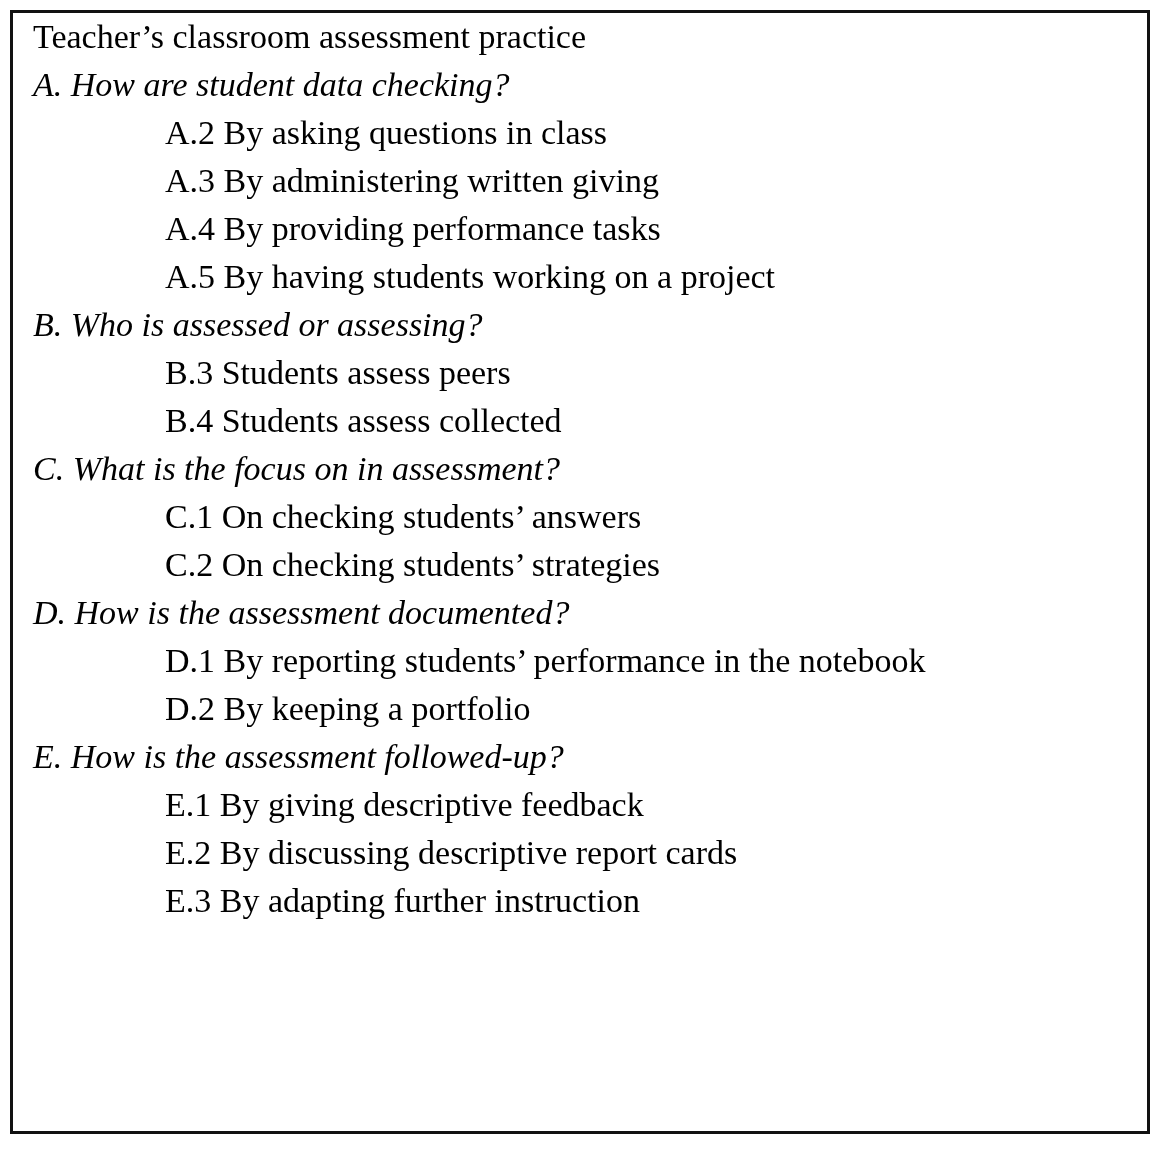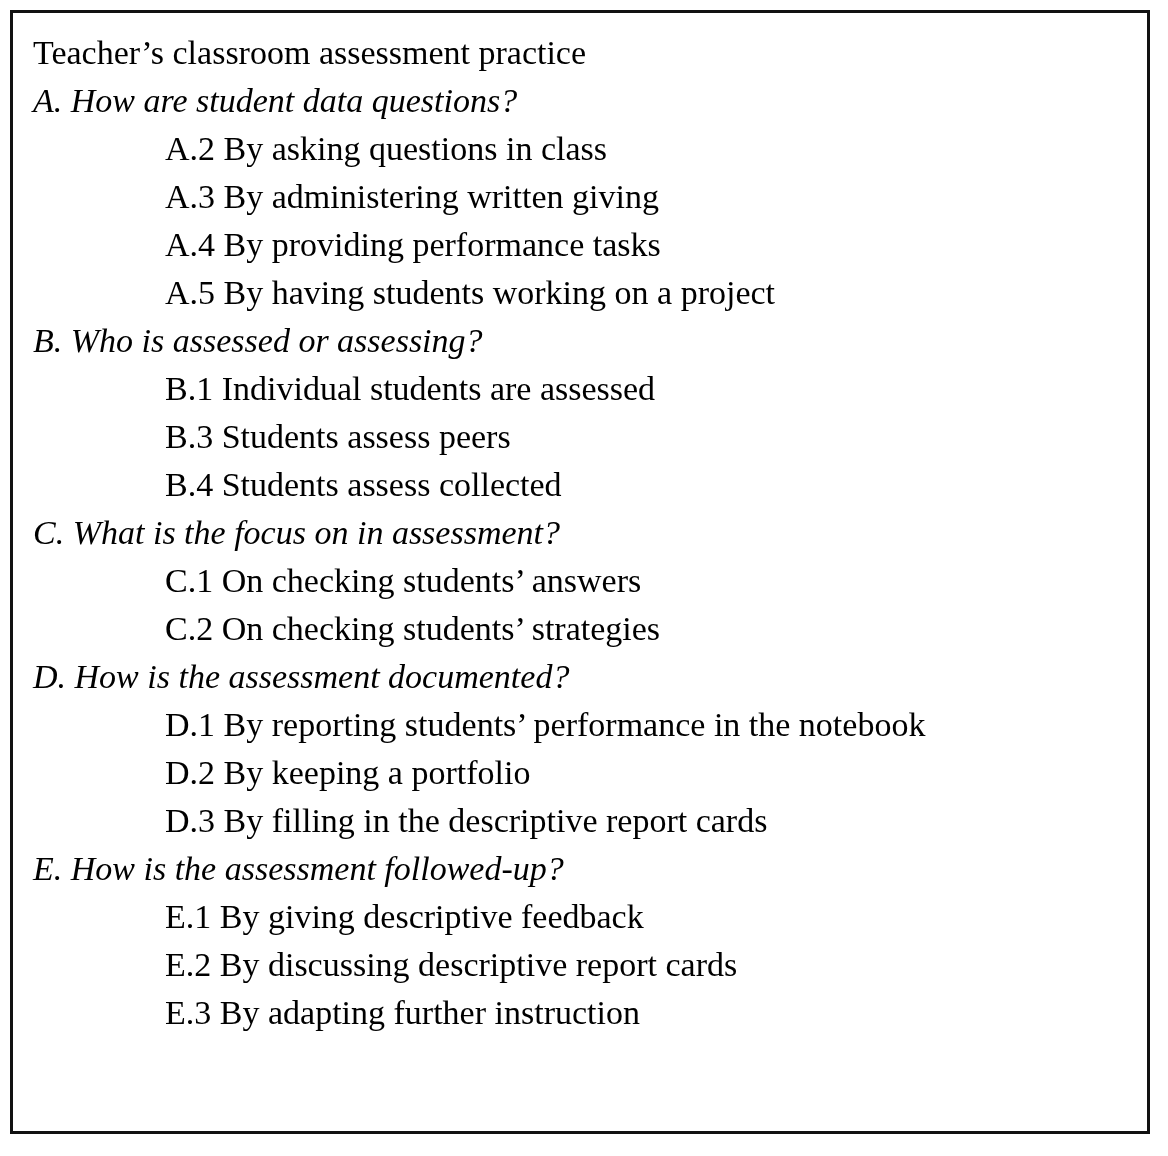--- a/index.html
+++ b/index.html
@@ -15,21 +15,21 @@
     color: #000000;
   }
   .doc-box {
     position: absolute;
     left: 10px;
     top: 10px;
     width: 1140px;
     height: 1124px;
     border: 3px solid #111111;
     box-sizing: border-box;
-    padding: 16px 18px 8px 20px;
+    padding: 0 18px 8px 20px;
     overflow: hidden;
   }
   .line {
     font-size: 34px;
     line-height: 48px;
     white-space: nowrap;
   }
   .title {
     font-style: normal;
   }
@@ -40,37 +40,35 @@
     padding-left: 132px;
     font-style: normal;
   }
 </style>
 </head>
 <body>
 
 <div class="doc-box">
   <div class="line title">Teacher’s classroom assessment practice</div>
 
-  <div class="line section-header">A. How are student data questions?</div>
+  <div class="line section-header">A. How are student data checking?</div>
   <div class="line item">A.2 By asking questions in class</div>
   <div class="line item">A.3 By administering written giving</div>
   <div class="line item">A.4 By providing performance tasks</div>
   <div class="line item">A.5 By having students working on a project</div>
 
   <div class="line section-header">B. Who is assessed or assessing?</div>
-  <div class="line item">B.1 Individual students are assessed</div>
   <div class="line item">B.3 Students assess peers</div>
   <div class="line item">B.4 Students assess collected</div>
 
   <div class="line section-header">C. What is the focus on in assessment?</div>
   <div class="line item">C.1 On checking students’ answers</div>
   <div class="line item">C.2 On checking students’ strategies</div>
 
   <div class="line section-header">D. How is the assessment documented?</div>
   <div class="line item">D.1 By reporting students’ performance in the notebook</div>
   <div class="line item">D.2 By keeping a portfolio</div>
-  <div class="line item">D.3 By filling in the descriptive report cards</div>
 
   <div class="line section-header">E. How is the assessment followed-up?</div>
   <div class="line item">E.1 By giving descriptive feedback</div>
   <div class="line item">E.2 By discussing descriptive report cards</div>
   <div class="line item">E.3 By adapting further instruction</div>
 </div>
 
 </body></html>

